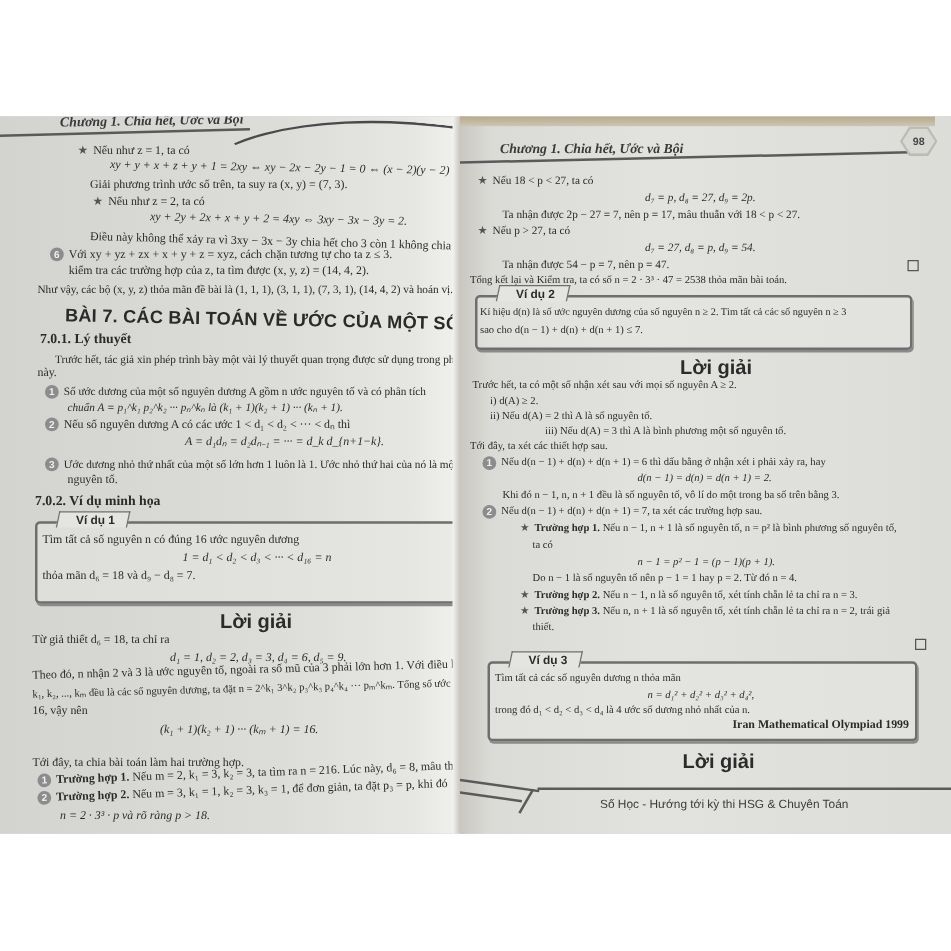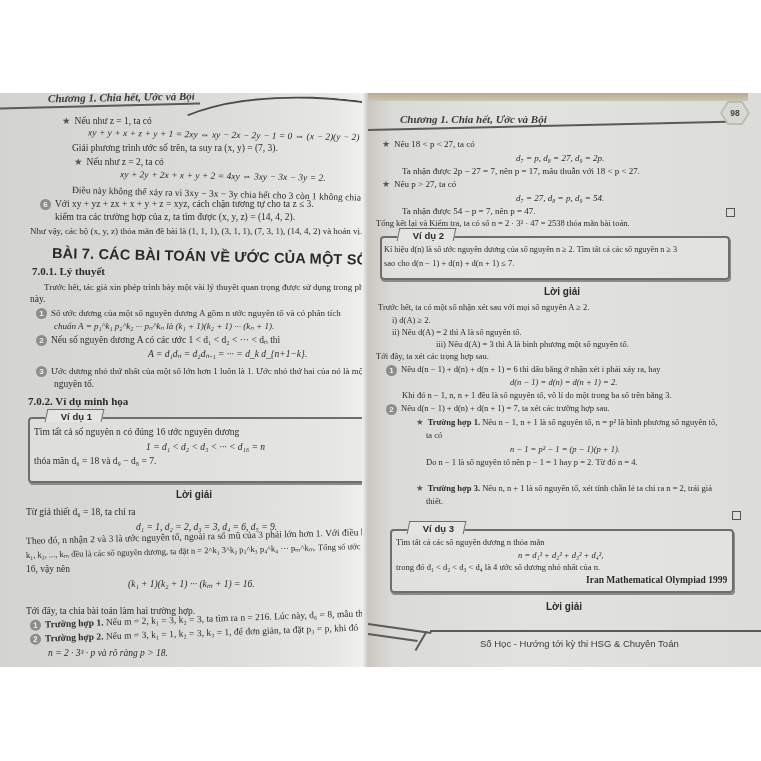--- a/index.html
+++ b/index.html
@@ -16,21 +16,21 @@
   .b{font-weight:bold;}
   .hdr-line{position:absolute;height:2px;background:#5a5a5a;}
   .chap{font-family:"Liberation Serif",serif;font-style:italic;font-weight:bold;font-size:11px;color:#3a3a3a;}
   .section-title{font-family:"Liberation Sans",sans-serif;font-weight:bold;font-size:14.5px;color:#2a2a2a;letter-spacing:0.2px;}
   .subsec{font-weight:bold;font-size:11px;}
   .box{position:absolute;border:2px solid #6e6e6e;border-radius:4px;background:rgba(230,230,226,0.55);box-shadow:1px 2px 0 #8a8a8a;}
   .tab{position:absolute;background:#e4e4e0;border:1.5px solid #6e6e6e;border-bottom:none;font-family:"Liberation Sans",sans-serif;font-size:9.5px;font-weight:bold;padding:1px 10px 0 14px;transform:skewX(-12deg);}
   .tab span{display:inline-block;transform:skewX(12deg);}
   .num{display:inline-block;width:11px;height:11px;border-radius:50%;background:#8c8c8c;color:#f0f0f0;font-size:8px;line-height:11px;text-align:center;font-weight:bold;font-family:"Liberation Sans",sans-serif;margin-right:4px;vertical-align:middle;}
   .star{color:#555;margin-right:4px;}
-  .loigiai{font-family:"Liberation Sans",sans-serif;font-weight:bold;font-size:10px;}
+  .loigiai{font-family:"Liberation Sans",sans-serif;font-weight:bold;font-size:16px;}
   .hex{position:absolute;width:30px;height:24px;background:#bcbcb6;clip-path:polygon(25% 0,75% 0,100% 50%,75% 100%,25% 100%,0 50%);}
   .hex-inner{position:absolute;left:2px;top:2px;width:26px;height:20px;background:#d9d9d4;clip-path:polygon(25% 0,75% 0,100% 50%,75% 100%,25% 100%,0 50%);font-family:"Liberation Sans",sans-serif;font-size:8.5px;font-weight:bold;text-align:center;line-height:20px;color:#444;}
   .qed{position:absolute;width:7px;height:7px;border:1px solid #555;}
   .footer{font-family:"Liberation Sans",sans-serif;font-size:9.5px;color:#3a3a3a;}
   .curve{position:absolute;border:2px solid #4a4a4a;border-color:#4a4a4a transparent transparent transparent;border-radius:50%;}
 </style>
 </head>
 <body>
 
 <div class="photo">
@@ -105,29 +105,30 @@
     <div class="box" style="left:12px;top:143px;width:346px;height:40px;"></div>
     <div class="tab" style="left:30px;top:135px;"><span>Ví dụ 2</span></div>
     <div class="abs t" style="left:16px;top:151px;font-size:8.2px;">Kí hiệu d(n) là số ước nguyên dương của số nguyên n ≥ 2. Tìm tất cả các số nguyên n ≥ 3</div>
     <div class="abs t" style="left:16px;top:164px;font-size:8.5px;">sao cho d(n − 1) + d(n) + d(n + 1) ≤ 7.</div>
 
     <div class="abs loigiai" style="left:176px;top:193px;">Lời giải</div>
     <div class="abs t" style="left:10px;top:208px;font-size:8.5px;">Trước hết, ta có một số nhận xét sau với mọi số nguyên A ≥ 2.</div>
     <div class="abs t" style="left:24px;top:221px;font-size:8.5px;">i) d(A) ≥ 2.</div>
     <div class="abs t" style="left:24px;top:233px;font-size:8.5px;">ii) Nếu d(A) = 2 thì A là số nguyên tố.</div>
     <div class="abs t" style="left:24px;top:245px;font-size:8.5px;padding-left:44px;">iii) Nếu d(A) = 3 thì A là bình phương một số nguyên tố.</div>
-    <div class="abs t" style="left:8px;top:257px;font-size:8.5px;">Tới đây, ta xét các trọng hợp sau.</div>
+    <div class="abs t" style="left:8px;top:257px;font-size:8.5px;">Tới đây, ta xét các thiết hợp sau.</div>
     <div class="abs t" style="left:18px;top:270px;font-size:8.5px;"><span class="num">1</span><span>Nếu d(n − 1) + d(n) + d(n + 1) = 6 thì dấu bằng ở nhận xét i phải xảy ra, hay</span></div>
     <div class="abs tm" style="left:142px;top:283px;font-size:8.5px;">d(n − 1) = d(n) = d(n + 1) = 2.</div>
     <div class="abs t" style="left:34px;top:296px;font-size:8.5px;">Khi đó n − 1, n, n + 1 đều là số nguyên tố, vô lí do một trong ba số trên bằng 3.</div>
     <div class="abs t" style="left:18px;top:309px;font-size:8.5px;"><span class="num">2</span><span>Nếu d(n − 1) + d(n) + d(n + 1) = 7, ta xét các trường hợp sau.</span></div>
     <div class="abs t" style="left:48px;top:323px;font-size:8.5px;"><span class="star">★</span><span class="b">Trường hợp 1.</span> <span>Nếu n − 1, n + 1 là số nguyên tố, n = p² là bình phương số nguyên tố,</span></div>
     <div class="abs t" style="left:58px;top:336px;font-size:8.5px;">ta có</div>
     <div class="abs tm" style="left:142px;top:350px;font-size:8.5px;">n − 1 = p² − 1 = (p − 1)(p + 1).</div>
     <div class="abs t" style="left:58px;top:363px;font-size:8.5px;">Do n − 1 là số nguyên tố nên p − 1 = 1 hay p = 2. Từ đó n = 4.</div>
+    <div class="abs t" style="left:48px;top:376px;font-size:8.5px;"><span class="star">★</span><span class="b">Trường hợp 2.</span> <span>Nếu n − 1, n là số nguyên tố, xét tính chẵn lẻ ta chỉ ra n = 3.</span></div>
     <div class="abs t" style="left:48px;top:389px;font-size:8.5px;"><span class="star">★</span><span class="b">Trường hợp 3.</span> <span>Nếu n, n + 1 là số nguyên tố, xét tính chẵn lẻ ta chỉ ra n = 2, trái giả</span></div>
     <div class="abs t" style="left:58px;top:402px;font-size:8.5px;">thiết.</div>
     <div class="qed" style="left:364px;top:418px;"></div>
 
     <div class="box" style="left:22px;top:436px;width:340px;height:60px;"></div>
     <div class="tab" style="left:40px;top:428px;"><span>Ví dụ 3</span></div>
     <div class="abs t" style="left:28px;top:443px;font-size:8.5px;">Tìm tất cả các số nguyên dương n thỏa mãn</div>
     <div class="abs tm" style="left:150px;top:456px;font-size:8.5px;">n = d₁² + d₂² + d₃² + d₄²,</div>
     <div class="abs t" style="left:28px;top:468px;font-size:8.5px;">trong đó d₁ &lt; d₂ &lt; d₃ &lt; d₄ là 4 ước số dương nhỏ nhất của n.</div>
     <div class="abs t b" style="left:218px;top:481px;font-size:9.5px;">Iran Mathematical Olympiad 1999</div>

